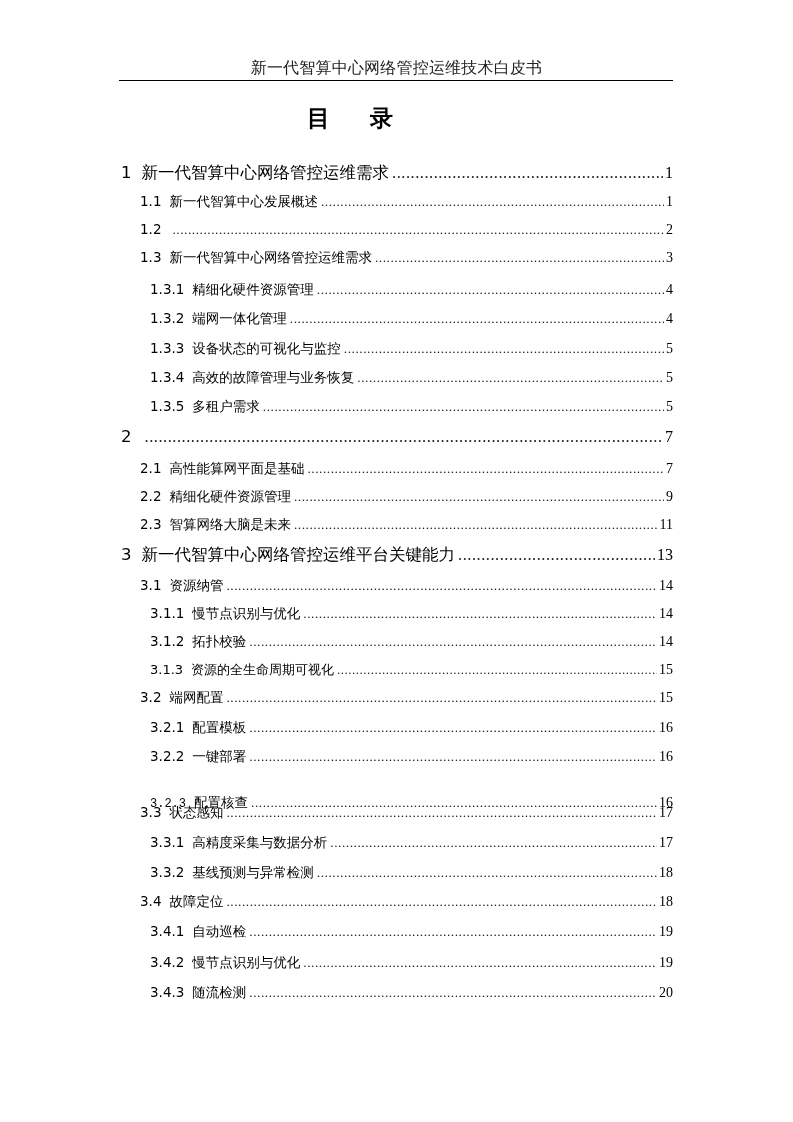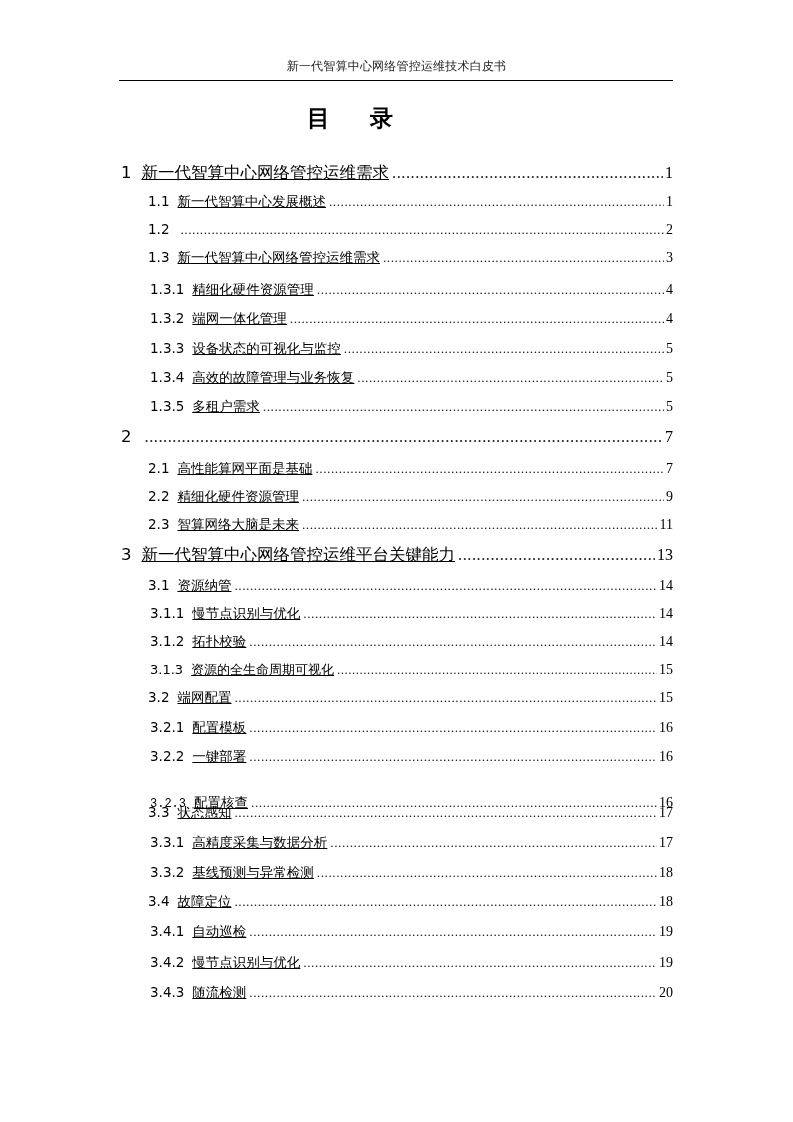--- a/index.html
+++ b/index.html
@@ -1,35 +1,35 @@
 <!DOCTYPE html>
 <html><head>
 <meta charset="utf-8">
 <style>
   html, body { margin: 0; padding: 0; background: #ffffff; }
   body { width: 793px; height: 1122px; position: relative; overflow: hidden;
          font-family: "DejaVu Sans", "Liberation Sans", sans-serif; color: #000; }
   .header-title { position: absolute; left: 0; width: 793px; top: 58px; text-align: center;
-                  font-size: 12px; color: #222; letter-spacing: 0.2px; }
+                  font-size: 16px; color: #222; letter-spacing: 0.2px; }
   .header-rule { position: absolute; left: 119px; top: 80px; width: 554px; height: 0;
                  border-top: 1.3px solid #000; }
   .toc-title { position: absolute; left: 0; width: 700px; top: 103px; text-align: center;
                font-size: 23px; font-weight: bold; letter-spacing: 16px; text-indent: 16px; }
   .toc { position: absolute; left: 0; top: 0; width: 793px; }
   .entry { position: absolute; display: flex; align-items: baseline; right: 120px; white-space: nowrap; }
   .entry .num { flex: none; }
-  .entry .txt { flex: none; text-decoration: underline; }
+  .entry .txt { flex: none; }
   .entry .dots { flex: 1 1 auto; overflow: hidden; margin: 0 2px 0 3px; color: #222;
                  font-family: "Liberation Serif", serif; letter-spacing: 0.5px; }
   .entry .dots::before { content: "........................................................................................................................................................................................................................................................"; }
   .entry .page { flex: none; font-family: "Liberation Serif", serif; }
   .l1 { left: 121px; font-size: 16.5px; }
   .l1 .num { margin-right: 10px; }
   .l1 .page { font-size: 16px; }
-  .l2 { left: 148px; font-size: 13.5px; }
+  .l2 { left: 140px; font-size: 13.5px; }
   .l2 .num { margin-right: 8px; }
   .l2 .page { font-size: 14px; }
   .l3 { left: 150px; font-size: 13.5px; }
   .l3 .num { margin-right: 8px; }
   .l3 .page { font-size: 14px; }
   .serifnum .num { font-family: Liberation Mono, monospace; font-size: 12px; margin-top: 21px; }
 </style>
 </head>
 <body>
 

